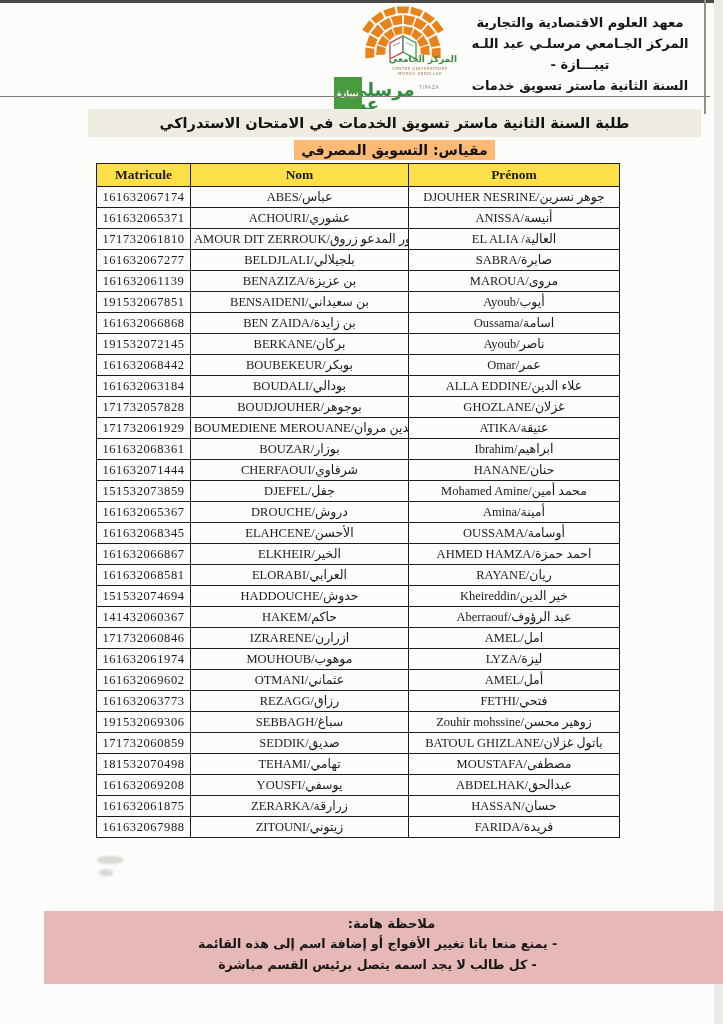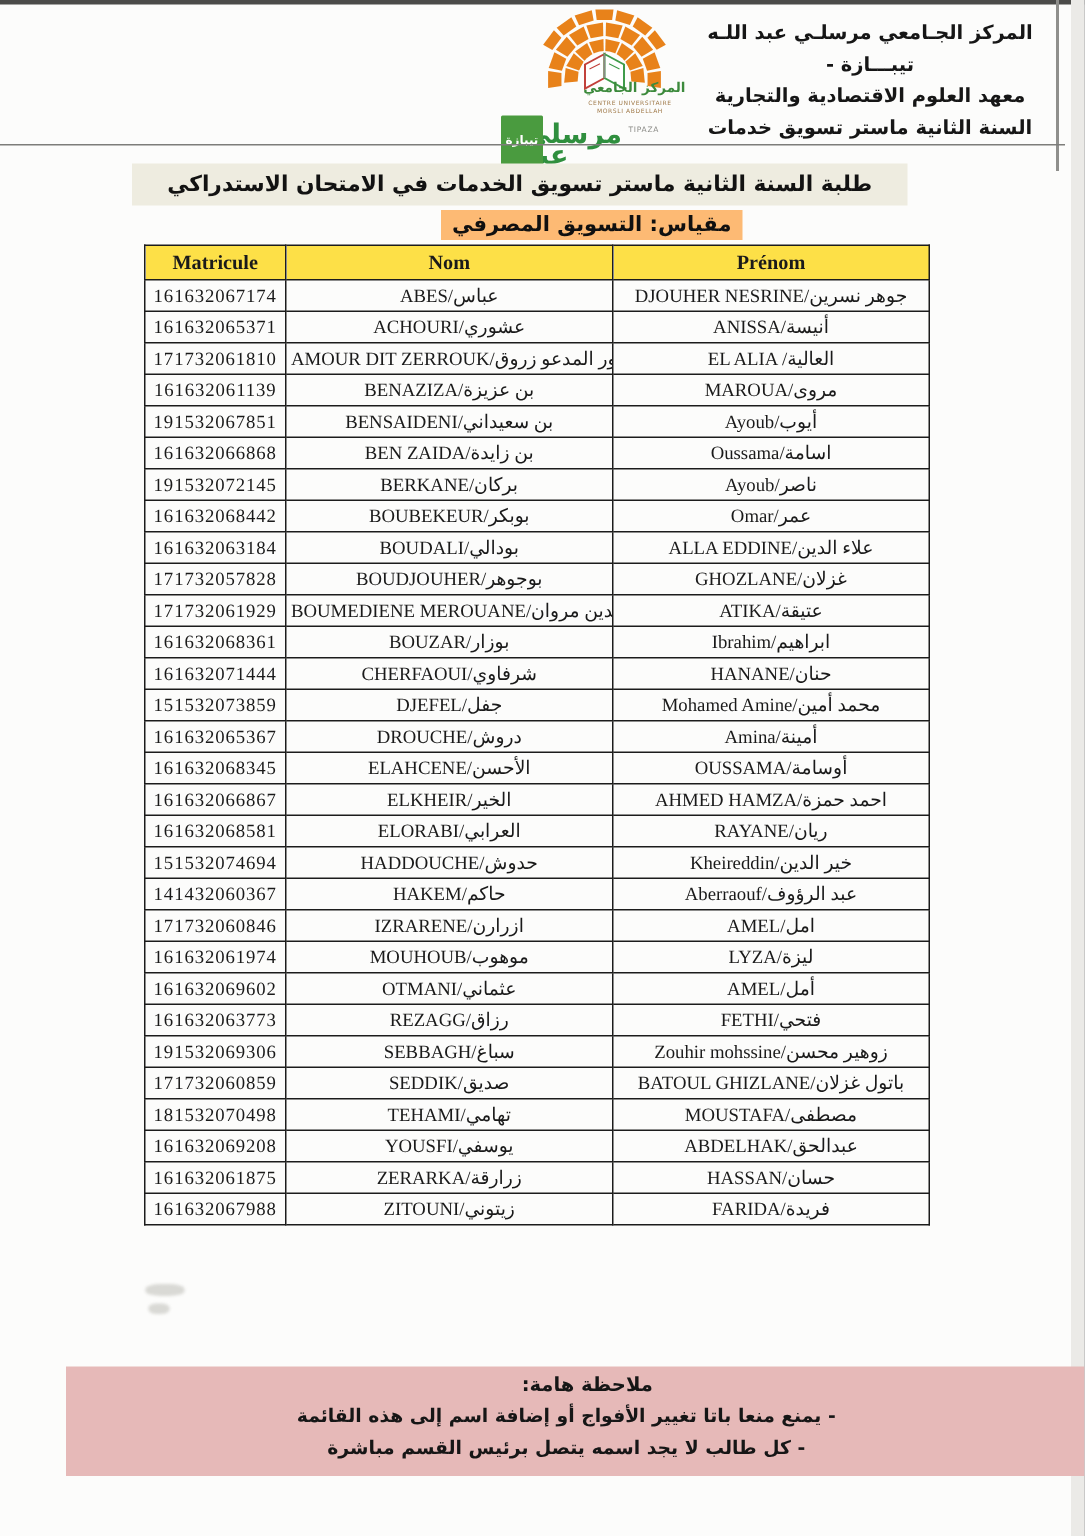--- a/index.html
+++ b/index.html
@@ -29,21 +29,21 @@
     font-family:"DejaVu Sans",sans-serif;font-size:8px;font-weight:bold;padding:12px 3px;border-radius:1px;}
   .logo-tipaza{position:absolute;left:86px;top:79px;font-family:"DejaVu Sans",sans-serif;
     font-size:5px;color:#8a8a86;letter-spacing:.5px;}
 
   
   .inst{position:absolute;left:455px;top:12px;width:250px;text-align:center;
     font-family:"DejaVu Sans",sans-serif;font-weight:bold;font-size:13px;line-height:21px;color:#161616;}
   .header-rule{position:absolute;left:0;top:96px;width:710px;height:1px;background:#7d7d7a;}
 
   
-  .title-strip{position:absolute;left:88px;top:109px;width:517px;height:28px;background:#eeece0;
+  .title-strip{position:absolute;left:88px;top:109px;width:613px;height:28px;background:#eeece0;
     display:flex;align-items:center;justify-content:center;font-family:"DejaVu Sans",sans-serif;
     font-weight:bold;font-size:14.5px;color:#121212;}
   .module-row{position:absolute;left:88px;top:140px;width:613px;text-align:center;}
   .module-label{display:inline-block;background:#fdba74;padding:2px 7px;
     font-family:"DejaVu Sans",sans-serif;font-weight:bold;font-size:14px;color:#101010;}
 
   
   table.students{position:absolute;left:96px;top:163px;width:523px;border-collapse:collapse;
     table-layout:fixed;}
   table.students th,table.students td{border:1px solid #1c1c1c;text-align:center;overflow:hidden;
@@ -118,22 +118,22 @@
     </div>
     <div class="logo-callig">
       <span>مرسلي</span><br>
       <span>عبد الله</span>
     </div>
     <div class="logo-badge">تيبازة</div>
     <div class="logo-tipaza">TIPAZA</div>
   </div>
 
   <div class="inst" dir="rtl">
+    <div>معهد العلوم الاقتصادية والتجارية</div>
     <div>المركز الجـامعي مرسلـي عبد اللـه تيبـــازة -</div>
-    <div>معهد العلوم الاقتصادية والتجارية</div>
     <div>السنة الثانية ماستر تسويق خدمات</div>
   </div>
 
   <div class="header-rule"></div>
 
   <div class="title-strip" dir="rtl">طلبة السنة الثانية ماستر تسويق الخدمات في الامتحان الاستدراكي</div>
   <div class="module-row">
     <span class="module-label" dir="rtl">مقياس: التسويق المصرفي</span>
   </div>
 
@@ -160,20 +160,25 @@
           <td class="col-matricule">161632065371</td>
           <td class="col-nom">ACHOURI/عشوري</td>
           <td class="col-prenom">ANISSA/أنيسة</td>
         </tr>
         <tr>
           <td class="col-matricule">171732061810</td>
           <td class="col-nom">AMOUR DIT ZERROUK/عمور المدعو زروق</td>
           <td class="col-prenom">EL ALIA /العالية</td>
         </tr>
         <tr>
+          <td class="col-matricule">161632067277</td>
+          <td class="col-nom">BELDJLALI/بلجيلالي</td>
+          <td class="col-prenom">SABRA/صابرة</td>
+        </tr>
+        <tr>
           <td class="col-matricule">161632061139</td>
           <td class="col-nom">BENAZIZA/بن عزيزة</td>
           <td class="col-prenom">MAROUA/مروى</td>
         </tr>
         <tr>
           <td class="col-matricule">191532067851</td>
           <td class="col-nom">BENSAIDENI/بن سعيداني</td>
           <td class="col-prenom">Ayoub/أيوب</td>
         </tr>
         <tr>

